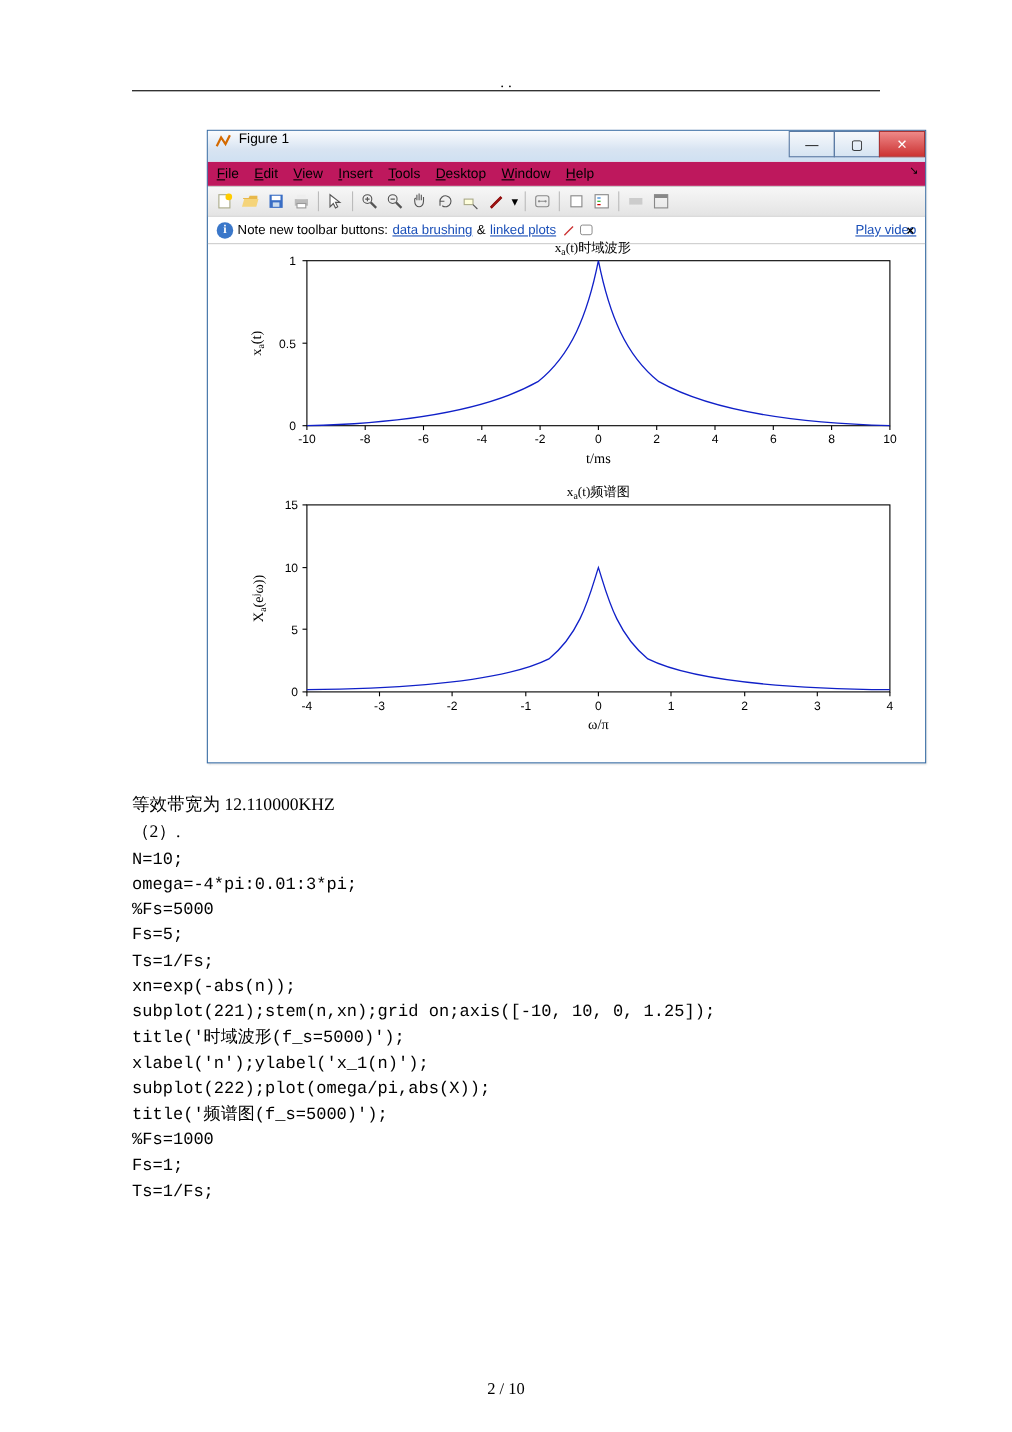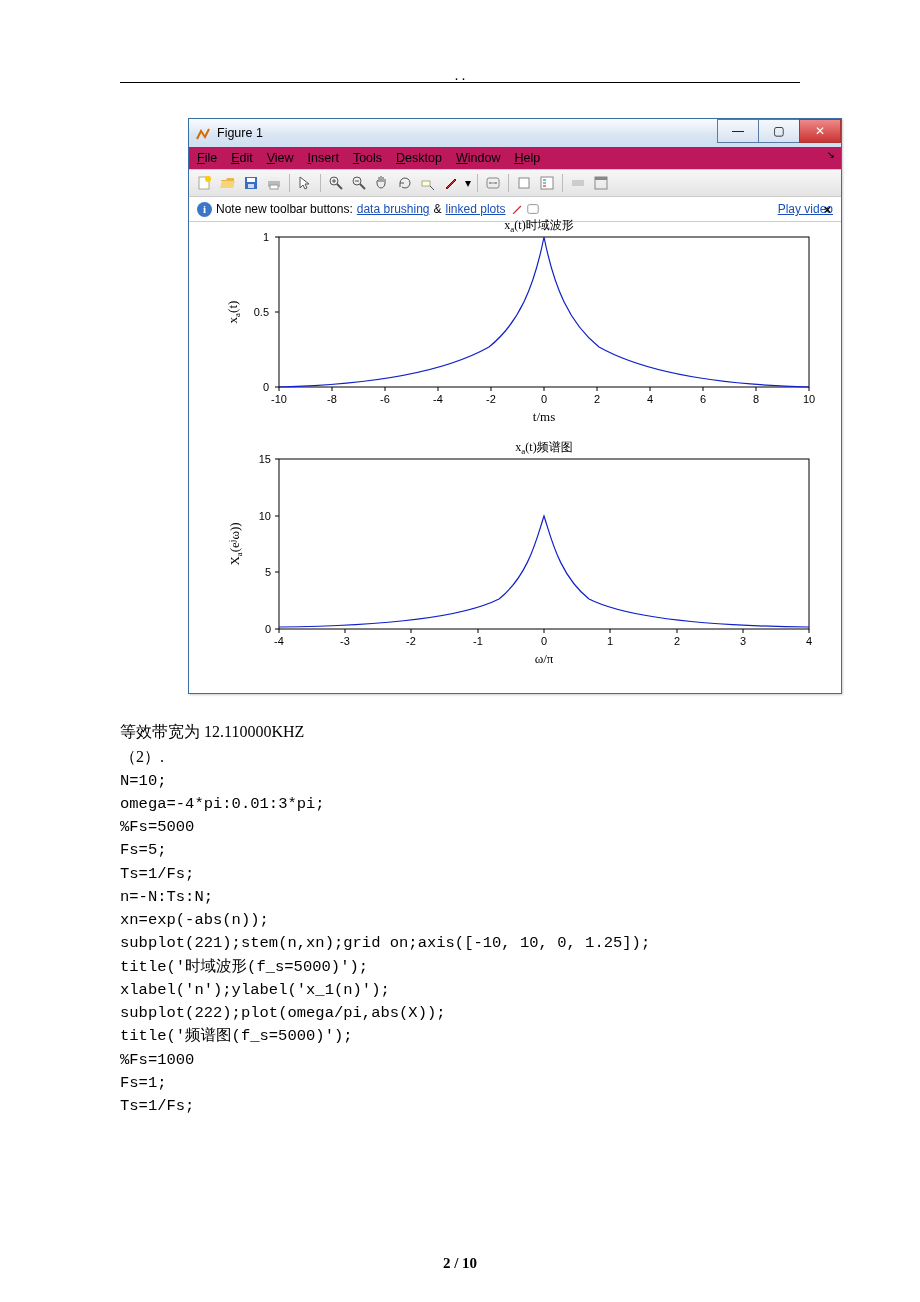--- a/index.html
+++ b/index.html
@@ -5,21 +5,21 @@
   html,body{margin:0;padding:0;background:#fff;}
   .page{width:920px;height:1302px;position:relative;background:#fff;font-family:"SimSun","Songti SC","STSong","Times New Roman",serif;color:#000;}
   .top-dots{position:absolute;left:50%;transform:translateX(-50%);top:68px;font-size:14px;}
   .hr-top{position:absolute;left:120px;right:120px;top:82px;border-top:1px solid #000;}
 
   
   .figbox{position:absolute;left:188px;top:118px;width:652px;height:574px;
           border:1px solid #3a6ea5;background:#fff;box-shadow:1px 1px 2px rgba(0,0,0,.2);
           font-family:Tahoma,Arial,sans-serif;font-size:12px;}
   .titlebar{height:28px;background:linear-gradient(#fafcfe,#d8e4f2 60%,#cfe0f2);
-            display:flex;align-items:center;position:relative;}
+            display:flex;position:relative;}
   .tb-icon{width:16px;height:16px;margin:0 6px;position:relative;}
   .tb-icon svg{width:16px;height:16px;}
   .tb-title{font-size:12.5px;color:#000;}
   .winbtns{position:absolute;right:0;top:0;display:flex;}
   .winbtn{width:40px;height:22px;display:flex;align-items:center;justify-content:center;
           border:1px solid #5a7aa3;margin-left:-1px;background:linear-gradient(#f6f8fb,#d6e4f2);font-size:12px;}
   .winbtn:last-child{background:linear-gradient(#e88,#c33);color:#fff;border-color:#a33;}
   .winbtn span{display:inline-block;}
 
   .menubar{height:22px;background:#be185d;display:flex;align-items:center;gap:14px;padding:0 8px;font-size:12.5px;}
@@ -37,21 +37,21 @@
 
   .plots{position:absolute;left:10px;right:10px;top:100px;bottom:10px;}
   svg.chart{display:block;}
   .tick{font:11px Arial,sans-serif;fill:#000;}
   .axl{font:13px "Times New Roman",serif;fill:#000;}
   .ttl{font:12px "Times New Roman",serif;fill:#000;text-anchor:middle;}
 
   
   .body{position:absolute;left:120px;top:720px;right:120px;font-size:16px;line-height:1.55;}
   .code{font-family:"SimSun","NSimSun","Courier New",monospace;font-size:15.5px;line-height:1.5;}
-  .footer{position:absolute;left:0;right:0;bottom:30px;text-align:center;font-size:15px;font-weight:bold;}
+  .footer{position:absolute;left:0;right:0;bottom:30px;text-align:center;font-size:15px;}
 </style>
 </head>
 <body>
 <div class="page">
   <div class="top-dots">.  .</div>
   <div class="hr-top"></div>
 
   <div class="figbox">
     <div class="titlebar">
       <span class="tb-icon">
@@ -359,21 +359,20 @@
 
   <div class="body">
     <div>等效带宽为 12.110000KHZ</div>
     <div>（2）.</div>
     <div class="code">
       <div>N=10;</div>
       <div>omega=-4*pi:0.01:3*pi;</div>
       <div>%Fs=5000</div>
       <div>Fs=5;</div>
       <div>Ts=1/Fs;</div>
-      <div>n=-N:Ts:N;</div>
       <div>xn=exp(-abs(n));</div>
       <div>subplot(221);stem(n,xn);grid on;axis([-10, 10, 0, 1.25]);</div>
       <div>title('时域波形(f_s=5000)');</div>
       <div>xlabel('n');ylabel('x_1(n)');</div>
       <div>subplot(222);plot(omega/pi,abs(X));</div>
       <div>title('频谱图(f_s=5000)');</div>
       <div>%Fs=1000</div>
       <div>Fs=1;</div>
       <div>Ts=1/Fs;</div>
     </div>

